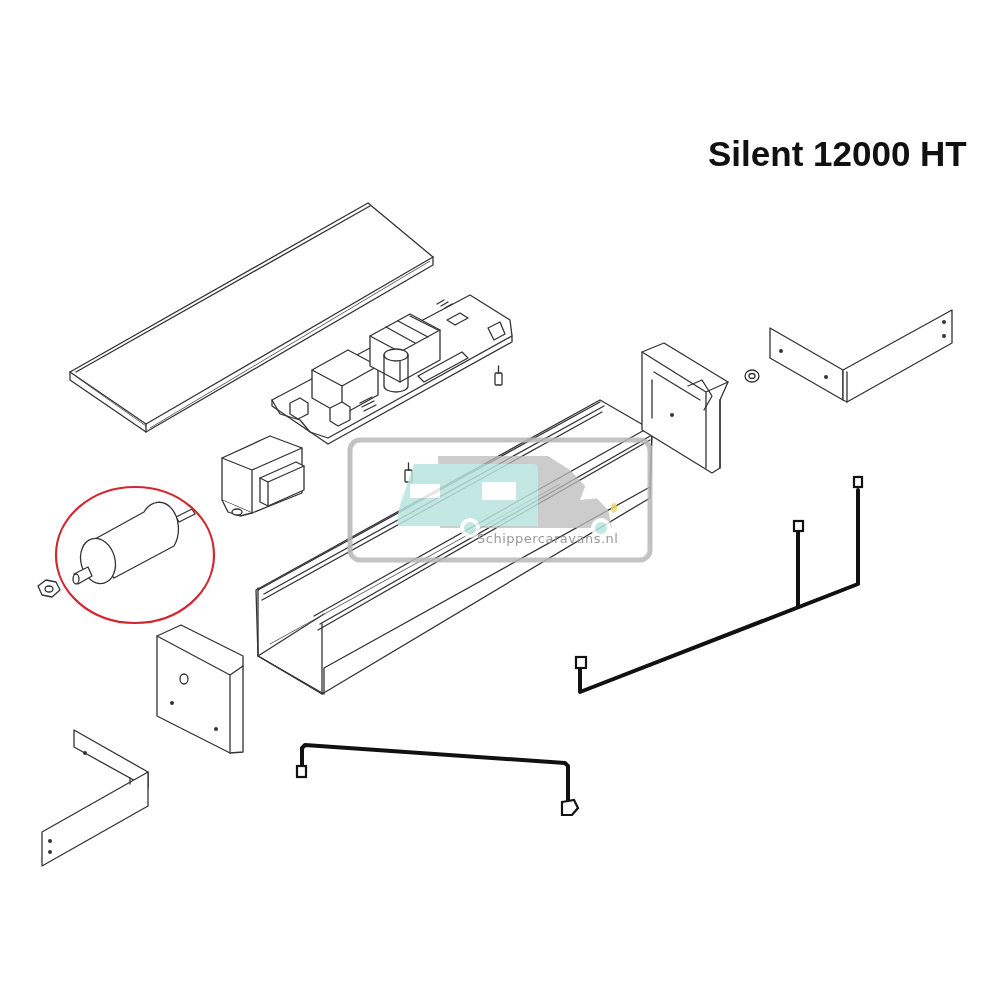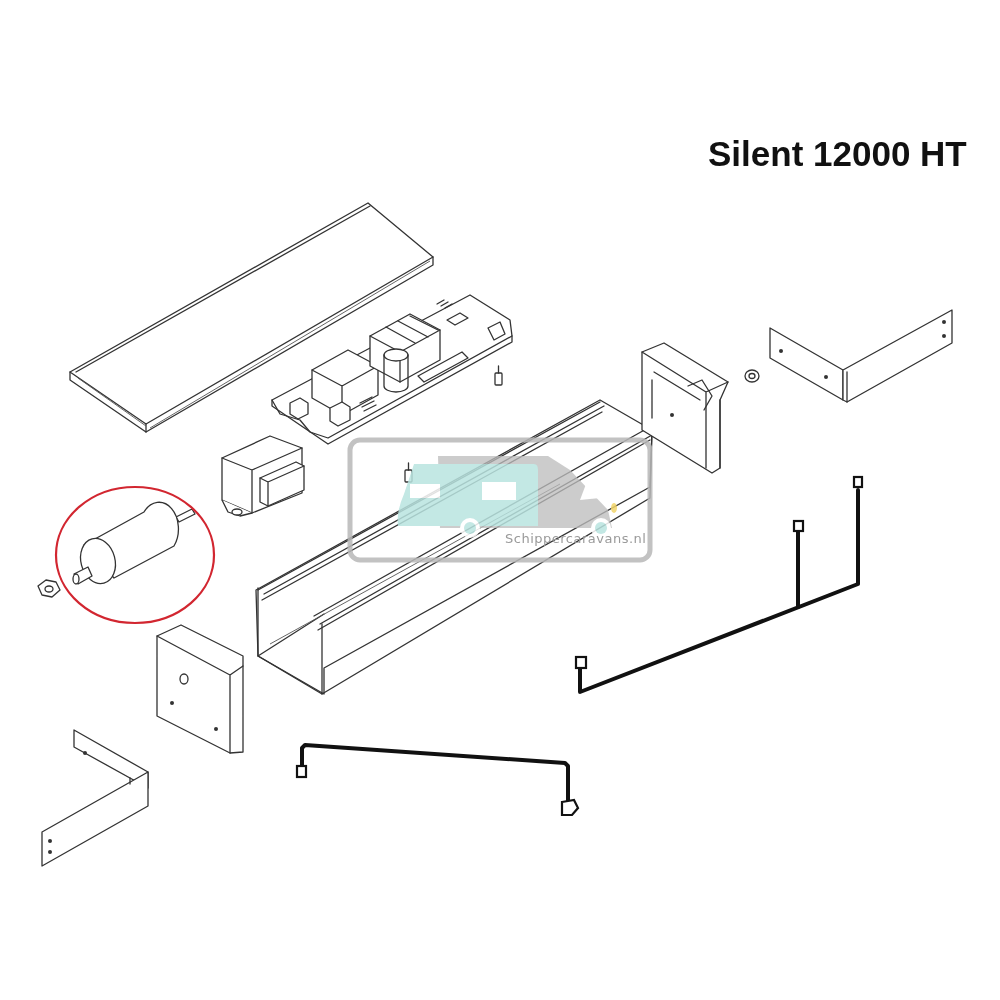--- a/index.html
+++ b/index.html
@@ -4,21 +4,21 @@
 <style>
   html, body { margin: 0; padding: 0; background: #ffffff; }
   #stage { position: relative; width: 1000px; height: 1000px; background: #ffffff; overflow: hidden; }
   #stage svg { position: absolute; left: 0; top: 0; }
   .title {
     position: absolute; left: 708px; top: 134px;
     font-family: "Liberation Sans", sans-serif; font-weight: bold; font-size: 35px;
     color: #111111; letter-spacing: 0px; white-space: nowrap;
   }
   .wm-text {
-    position: absolute; left: 505px; top: 531px;
+    position: absolute; left: 477px; top: 531px;
     font-family: "DejaVu Sans", sans-serif; font-size: 13px; color: #9a9a9a;
     letter-spacing: 0.5px; white-space: nowrap;
   }
   .ln { fill: none; stroke: #333; stroke-width: 1.3; stroke-linejoin: round; stroke-linecap: round; }
   .lnf { fill: #fff; stroke: #333; stroke-width: 1.3; stroke-linejoin: round; }
   .thin { fill: none; stroke: #555; stroke-width: 0.9; }
   .cable { fill: none; stroke: #111; stroke-width: 4; stroke-linejoin: round; stroke-linecap: round; }
   .conn { fill: #fff; stroke: #111; stroke-width: 2.2; }
   .hole { fill: #333; }
 </style>

